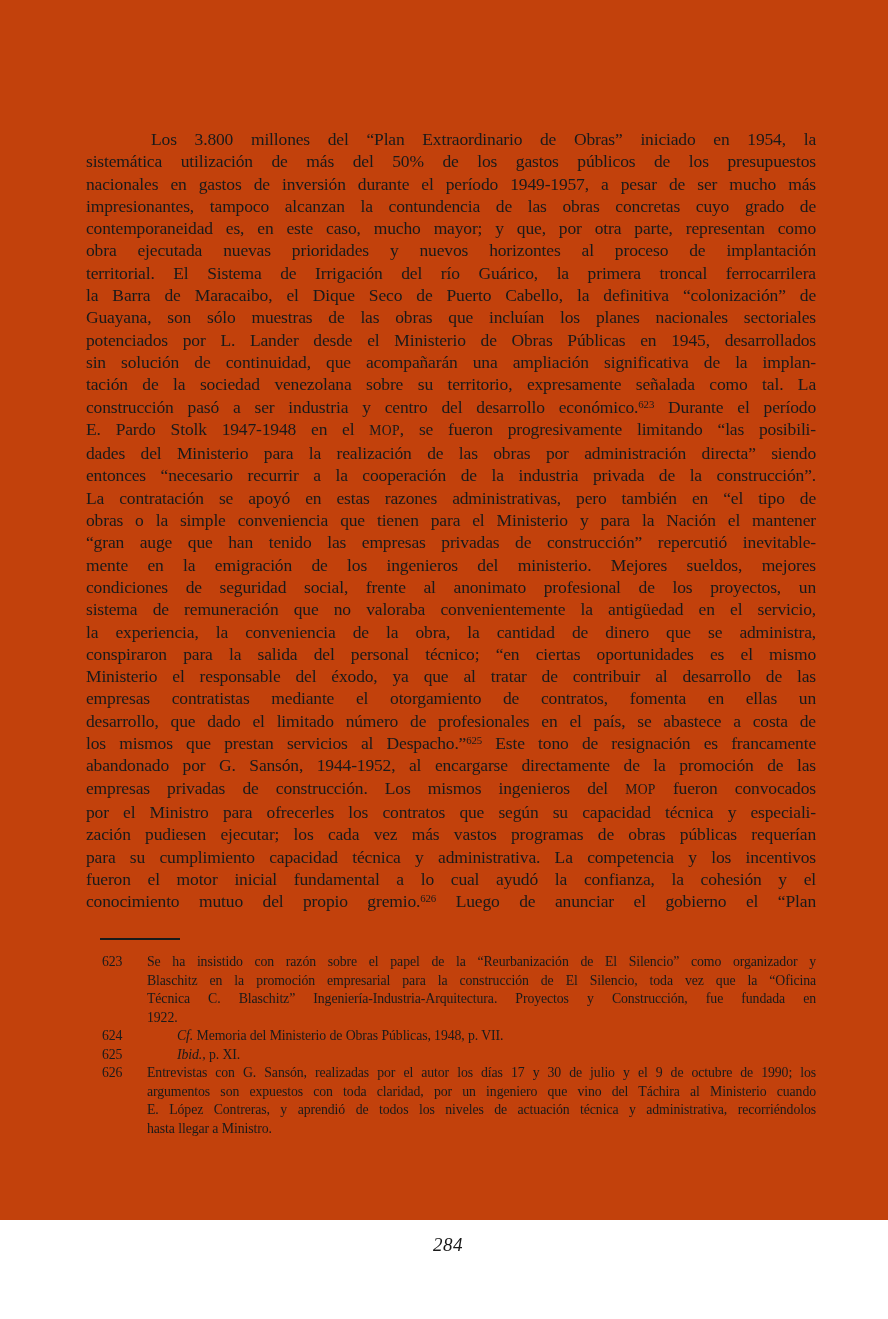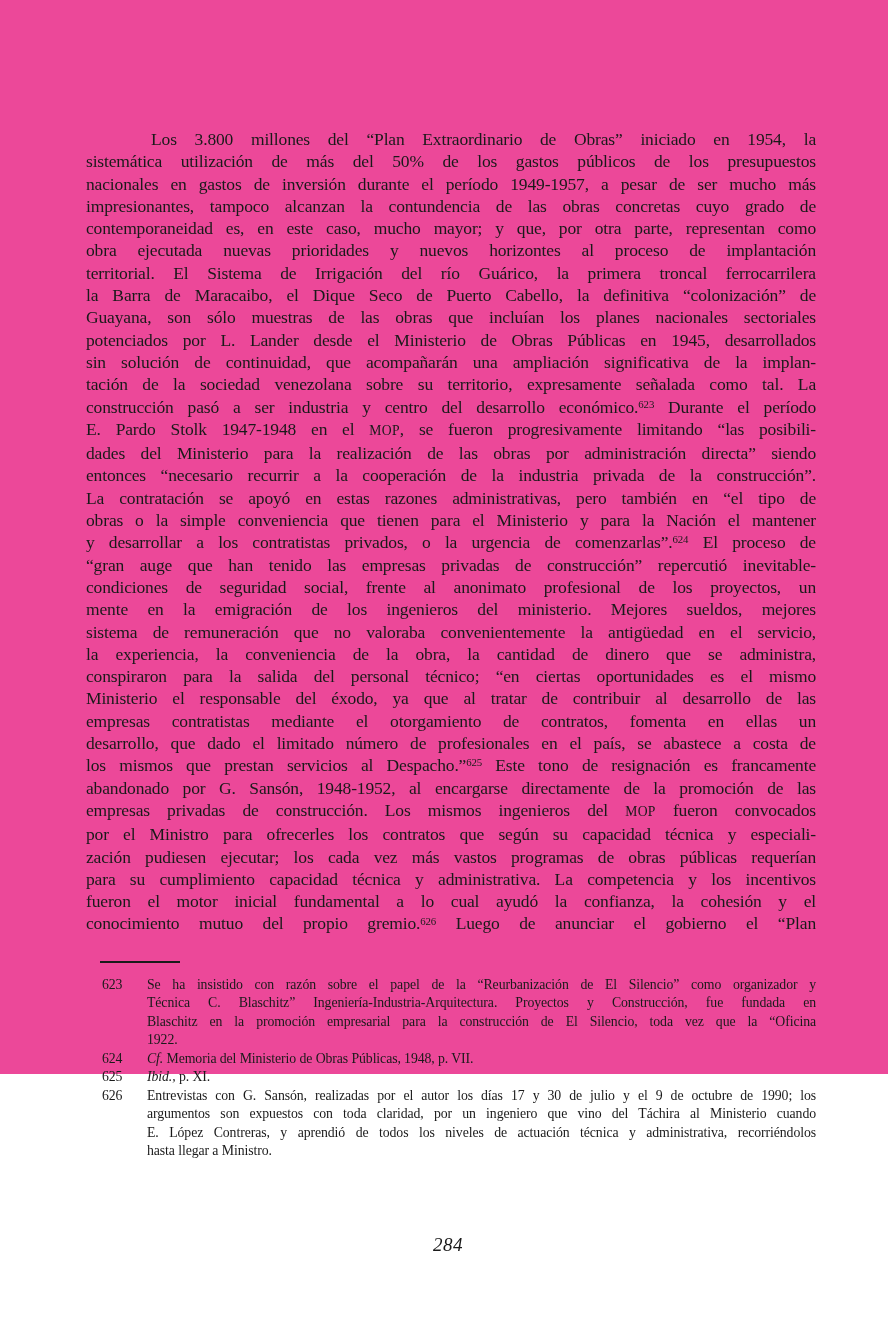--- a/index.html
+++ b/index.html
@@ -10,22 +10,22 @@
     width: 888px;
     height: 1319px;
     background: #ffffff;
     font-family: "Liberation Serif", "DejaVu Serif", serif;
     color: #1a1a1a;
     overflow: hidden;
   }
   .page {
     position: relative;
     width: 888px;
-    height: 1074px;
-    background: #ec4899;
+    height: 1220px;
+    background: #c2410c;
   }
   .text-block {
     position: absolute;
     left: 86px;
     top: 128px;
     width: 730px;
   }
   .main-paragraph {
     font-size: 17.5px;
     line-height: 22.3px;
@@ -78,20 +78,21 @@
   }
   .fn-line {
     text-align: justify;
     text-align-last: justify;
   }
   .fn-line:last-child {
     text-align-last: left;
   }
   .fn-line i, .fn-line .it {
     font-style: italic;
+    margin-left: 30px;
   }
   .page-number {
     position: absolute;
     left: 4px;
     top: 1234px;
     width: 100%;
     text-align: center;
     font-size: 19px;
     letter-spacing: 0.5px;
     font-style: italic;
@@ -114,47 +115,46 @@
         <div class="main-line">Guayana, son sólo muestras de las obras que incluían los planes nacionales sectoriales</div>
         <div class="main-line">potenciados por L. Lander desde el Ministerio de Obras Públicas en 1945, desarrollados</div>
         <div class="main-line">sin solución de continuidad, que acompañarán una ampliación significativa de la implan-</div>
         <div class="main-line">tación de la sociedad venezolana sobre su territorio, expresamente señalada como tal. La</div>
         <div class="main-line">construcción pasó a ser industria y centro del desarrollo económico.<sup class="fn-ref">623</sup> Durante el período</div>
         <div class="main-line">E. Pardo Stolk 1947-1948 en el <span class="sc">MOP</span>, se fueron progresivamente limitando “las posibili-</div>
         <div class="main-line">dades del Ministerio para la realización de las obras por administración directa” siendo</div>
         <div class="main-line">entonces “necesario recurrir a la cooperación de la industria privada de la construcción”.</div>
         <div class="main-line">La contratación se apoyó en estas razones administrativas, pero también en “el tipo de</div>
         <div class="main-line">obras o la simple conveniencia que tienen para el Ministerio y para la Nación el mantener</div>
-        <div class="main-line">y desarrollar a los contratistas privados, o la urgencia de comenzarlas”.<sup class="fn-ref">624</sup> El proceso de</div>
         <div class="main-line">“gran auge que han tenido las empresas privadas de construcción” repercutió inevitable-</div>
+        <div class="main-line">mente en la emigración de los ingenieros del ministerio. Mejores sueldos, mejores</div>
         <div class="main-line">condiciones de seguridad social, frente al anonimato profesional de los proyectos, un</div>
-        <div class="main-line">mente en la emigración de los ingenieros del ministerio. Mejores sueldos, mejores</div>
         <div class="main-line">sistema de remuneración que no valoraba convenientemente la antigüedad en el servicio,</div>
         <div class="main-line">la experiencia, la conveniencia de la obra, la cantidad de dinero que se administra,</div>
         <div class="main-line">conspiraron para la salida del personal técnico; “en ciertas oportunidades es el mismo</div>
         <div class="main-line">Ministerio el responsable del éxodo, ya que al tratar de contribuir al desarrollo de las</div>
         <div class="main-line">empresas contratistas mediante el otorgamiento de contratos, fomenta en ellas un</div>
         <div class="main-line">desarrollo, que dado el limitado número de profesionales en el país, se abastece a costa de</div>
         <div class="main-line">los mismos que prestan servicios al Despacho.”<sup class="fn-ref">625</sup> Este tono de resignación es francamente</div>
-        <div class="main-line">abandonado por G. Sansón, 1948-1952, al encargarse directamente de la promoción de las</div>
+        <div class="main-line">abandonado por G. Sansón, 1944-1952, al encargarse directamente de la promoción de las</div>
         <div class="main-line">empresas privadas de construcción. Los mismos ingenieros del <span class="sc">MOP</span> fueron convocados</div>
         <div class="main-line">por el Ministro para ofrecerles los contratos que según su capacidad técnica y especiali-</div>
         <div class="main-line">zación pudiesen ejecutar; los cada vez más vastos programas de obras públicas requerían</div>
         <div class="main-line">para su cumplimiento capacidad técnica y administrativa. La competencia y los incentivos</div>
         <div class="main-line">fueron el motor inicial fundamental a lo cual ayudó la confianza, la cohesión y el</div>
         <div class="main-line">conocimiento mutuo del propio gremio.<sup class="fn-ref">626</sup> Luego de anunciar el gobierno el “Plan</div>
       </div>
     <hr class="footnote-separator">
     <div class="footnotes" id="footnotes">
         <div class="footnote">
           <span class="fn-num">623</span>
           <div class="fn-text">
             <div class="fn-line">Se ha insistido con razón sobre el papel de la “Reurbanización de El Silencio” como organizador y</div>
+            <div class="fn-line">Blaschitz en la promoción empresarial para la construcción de El Silencio, toda vez que la “Oficina</div>
             <div class="fn-line">Técnica C. Blaschitz” Ingeniería-Industria-Arquitectura. Proyectos y Construcción, fue fundada en</div>
-            <div class="fn-line">Blaschitz en la promoción empresarial para la construcción de El Silencio, toda vez que la “Oficina</div>
             <div class="fn-line">1922.</div>
           </div>
         </div>
         <div class="footnote">
           <span class="fn-num">624</span>
           <div class="fn-text">
             <div class="fn-line"><i class="it">Cf.</i> Memoria del Ministerio de Obras Públicas, 1948, p. VII.</div>
           </div>
         </div>
         <div class="footnote">

